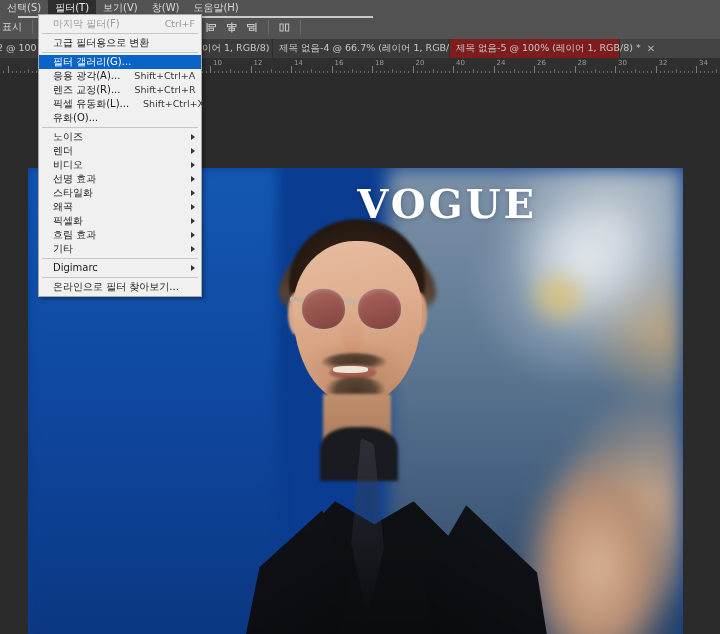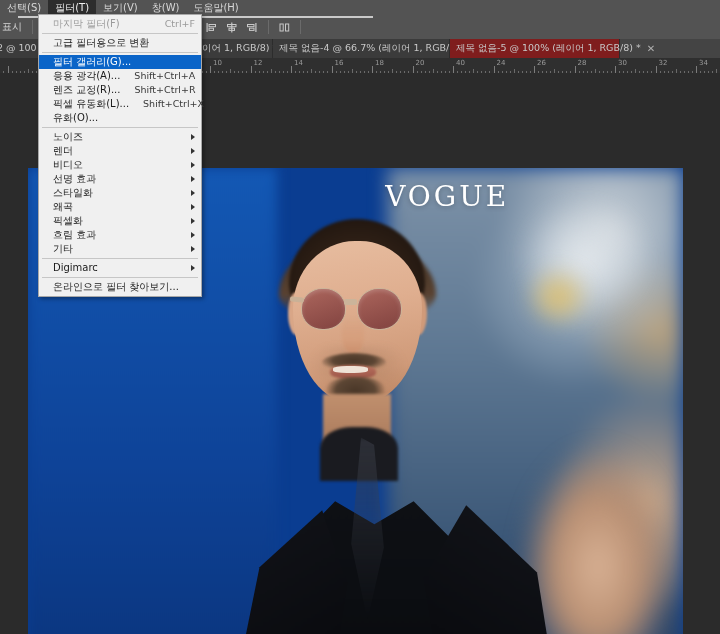--- a/index.html
+++ b/index.html
@@ -105,22 +105,22 @@
   .yellowblob{
     position:absolute;right:12%;top:16%;width:14%;height:16%;
     background:radial-gradient(50% 50% at 50% 50%, #e0c06a 0%, rgba(224,192,106,0) 75%);
     filter:blur(9px);
   }
 
   
   .vogue{
     position:absolute;left:0;right:0;top:12px;text-align:center;
     font-family:"DejaVu Serif","Liberation Serif",serif;
-    font-size:28px;letter-spacing:3px;color:#ffffff;
-    font-weight:400;text-shadow:0 1px 5px rgba(0,0,0,.25);
+    font-size:40px;letter-spacing:3px;color:#ffffff;
+    font-weight:700;text-shadow:0 1px 5px rgba(0,0,0,.25);
     padding-left:28%;
   }
 
   
   .subj{position:absolute;left:30%;top:0;width:52%;height:100%;}
   .hair{
     position:absolute;left:19%;top:9.5%;width:40%;height:20%;
     background:radial-gradient(55% 60% at 50% 60%, #4a3526 0%, #2f2016 60%, #221710 100%);
     border-radius:50% 50% 40% 40%/60% 60% 40% 40%;
     filter:blur(1.5px);

